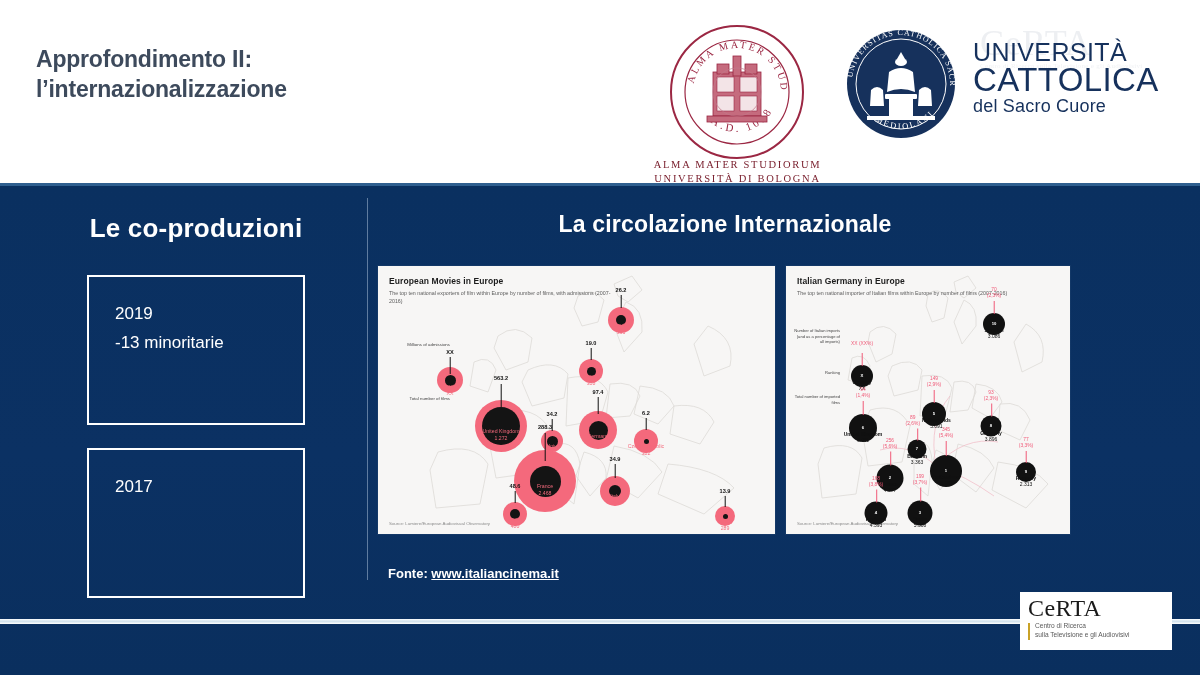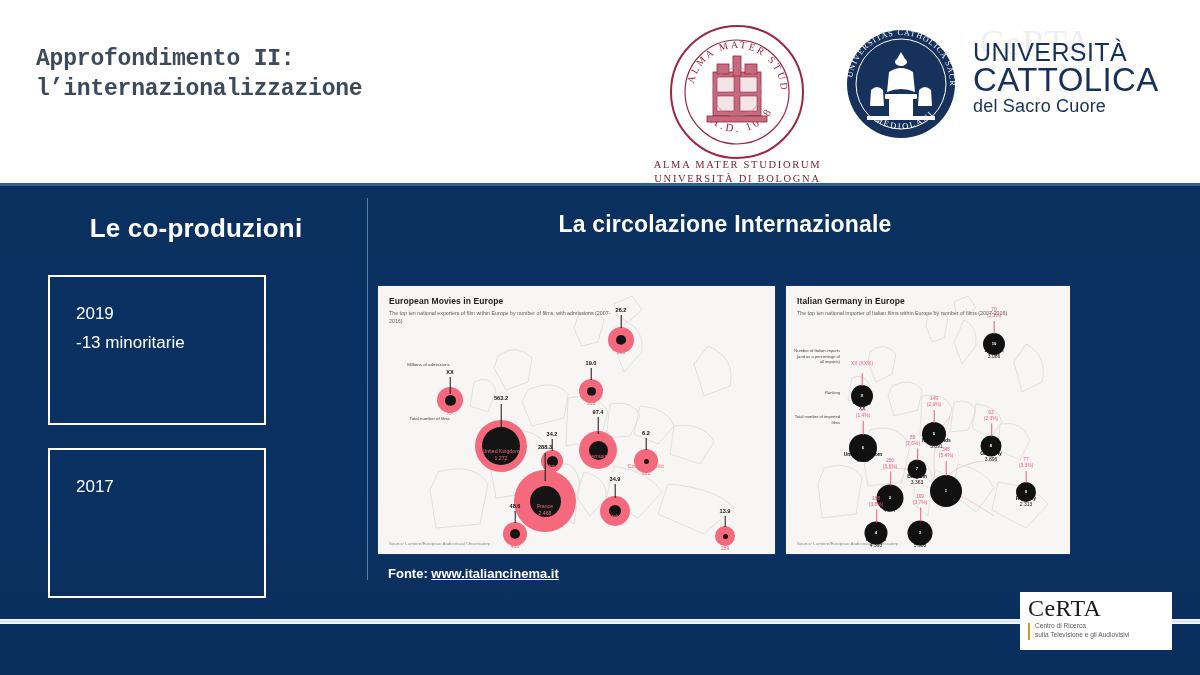--- a/index.html
+++ b/index.html
@@ -13,21 +13,20 @@
 
   
   .header{
     position:absolute;left:0;top:0;width:1200px;height:186px;
     background:#ffffff;
   }
   .header-title{
     position:absolute;left:36px;top:44px;width:420px;
     color:#3d4a5c;font-size:23px;font-weight:bold;line-height:1.32;
     letter-spacing:-0.2px;
-    font-family:Liberation Mono, monospace;
   }
 
   
   .logo-bologna{position:absolute;left:645px;top:22px;width:185px;height:150px;}
   .logo-bologna .seal{position:absolute;left:22px;top:0;width:140px;height:140px;}
   .bo-text{
     position:absolute;left:0;top:136px;width:185px;text-align:center;
     color:#7b2230;font-size:10.5px;letter-spacing:1.7px;line-height:1.35;
     font-family:"Liberation Serif", serif;
   }
@@ -64,29 +63,29 @@
   }
   .right-title{
     position:absolute;left:380px;top:25px;width:690px;text-align:center;
     color:#ffffff;font-size:23px;font-weight:bold;letter-spacing:.2px;
   }
 
   .vrule{position:absolute;left:367px;top:12px;width:1px;height:382px;background:#6e89ab;opacity:.85;}
 
   .year-box{
     position:absolute;border:2px solid #ffffff;box-sizing:border-box;
-    color:#ffffff;font-size:17px;line-height:1.72;padding:22px 0 0 26px;
+    color:#ffffff;font-size:17px;line-height:1.72;padding:22px 0 0 26px;margin-left:39px;
   }
   .year-box.b1{left:48px;top:89px;width:218px;height:150px;}
   .year-box.b2{left:48px;top:262px;width:218px;height:150px;}
   .year-box .ln{display:block;}
 
   
   .map-card{
-    position:absolute;top:100px;background:#f7f6f5;overflow:hidden;
+    position:absolute;top:80px;background:#f7f6f5;overflow:hidden;
     box-shadow:0 0 0 1px rgba(255,255,255,.04);
   }
   .map-card.m1{left:378px;width:397px;height:268px;}
   .map-card.m2{left:786px;width:284px;height:268px;}
 
   .map-bg{position:absolute;inset:0;}
   .map-title{position:absolute;left:11px;top:10px;color:#1c1c1c;font-size:8.5px;font-weight:bold;letter-spacing:.1px;}
   .map-sub{position:absolute;left:11px;top:24px;width:230px;color:#5c5c5c;font-size:5.3px;line-height:1.45;}
   .map-src{position:absolute;left:11px;bottom:8px;color:#8a8a8a;font-size:4.4px;}
 

